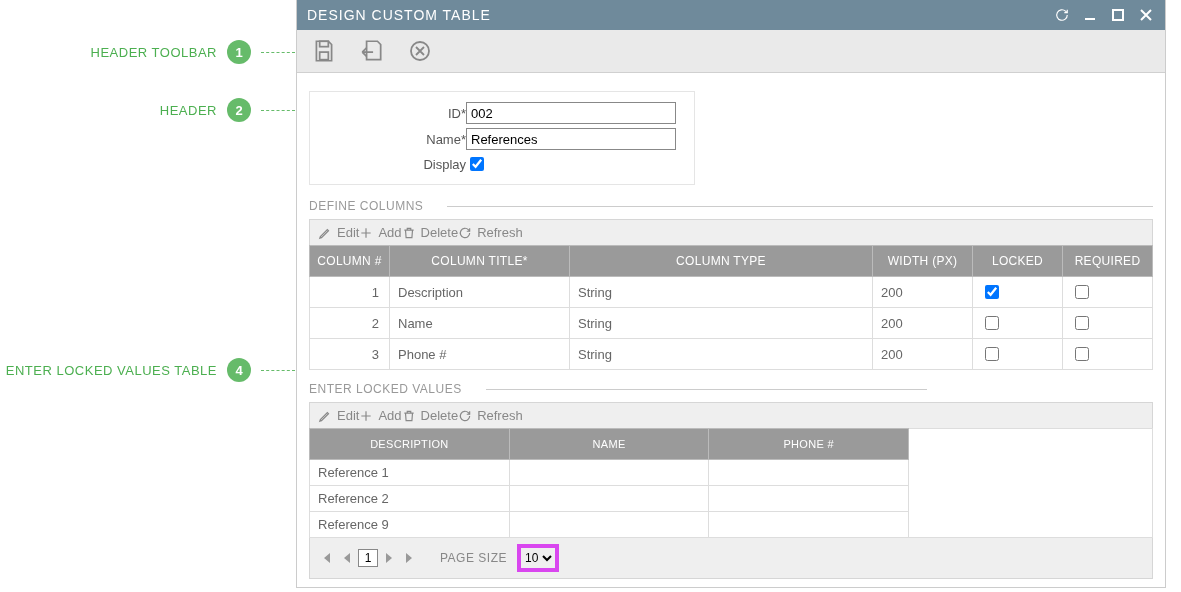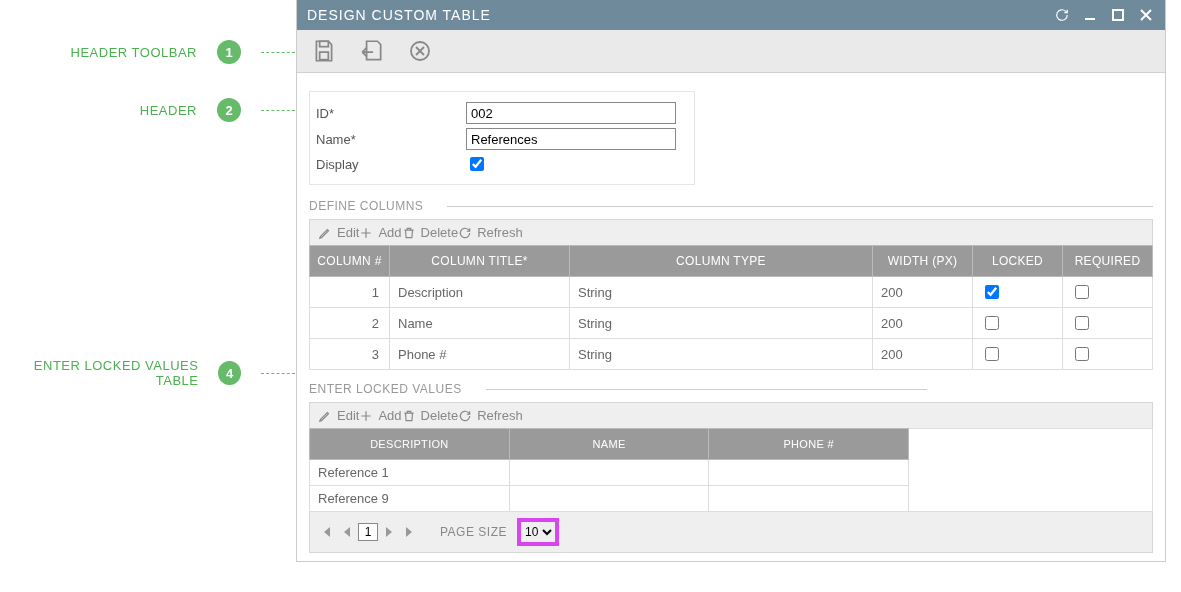--- a/index.html
+++ b/index.html
@@ -14,21 +14,21 @@
   .stage {
     position: relative;
     width: 1181px;
     height: 592px;
   }
   
   .callout {
     position: absolute;
     display: flex;
     align-items: center;
-    gap: 20px;
+    gap: 10px;
     right: calc(100% - 295px);
   }
   .callout-label {
     color: #4CAF50;
     letter-spacing: 0.5px;
     font-size: 13px;
     text-align: right;
   }
   .callout-badge {
     width: 24px; height: 24px;
@@ -94,20 +94,21 @@
   }
   .header-row {
     display: flex;
     align-items: center;
     margin: 4px 0;
   }
   .header-row label {
     width: 150px;
     font-size: 13px;
     color: #555;
+    text-align: right;
   }
   .header-row input[type=text] {
     width: 210px;
     height: 22px;
     border: 1px solid #888;
     padding: 0 4px;
     font-size: 13px;
     font-family: inherit;
   }
   .section-title {
@@ -423,20 +424,25 @@
             <th style="width:200px">PHONE #</th>
           </tr>
         </thead>
         <tbody>
           <tr>
             <td>Reference 1</td>
             <td></td>
             <td></td>
           </tr>
           <tr>
+            <td>Reference 2</td>
+            <td></td>
+            <td></td>
+          </tr>
+          <tr>
             <td>Reference 9</td>
             <td></td>
             <td></td>
           </tr>
         </tbody>
       </table>
       <div class="locked-rest"></div>
     </div>
 
     <div class="pager">

